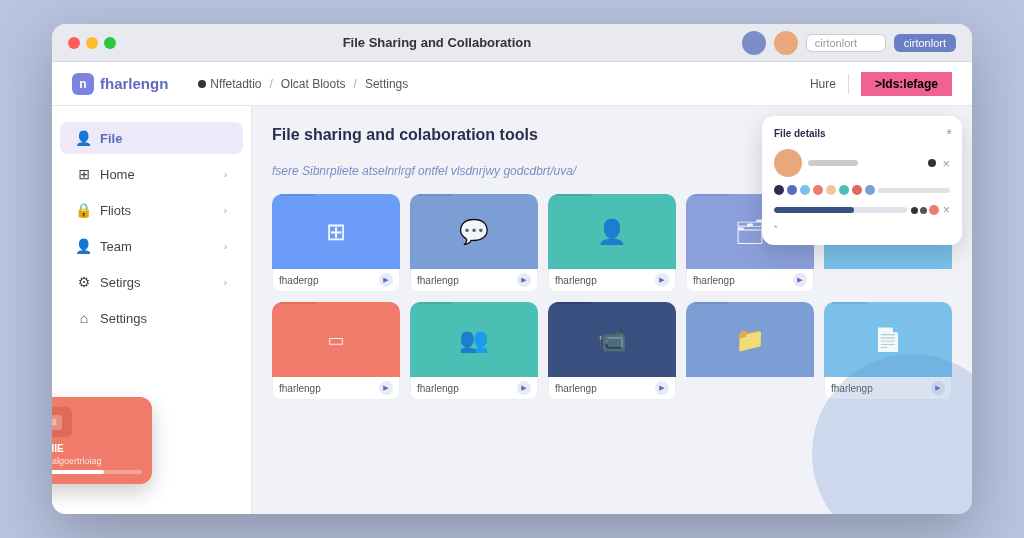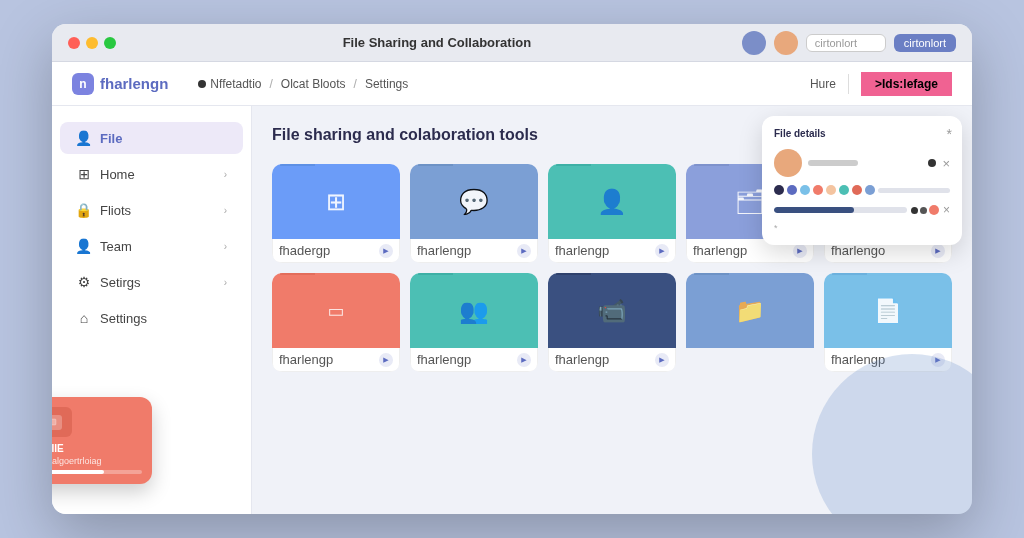--- a/index.html
+++ b/index.html
@@ -280,21 +280,21 @@
       background: #fff;
       padding: 4px 6px;
       display: flex;
       align-items: center;
       justify-content: space-between;
       border-radius: 0 0 8px 8px;
       border: 1px solid #eee;
       border-top: none;
     }
     .folder-name {
-      font-size: 13px;
+      font-size: 10px;
       color: #555;
       font-weight: 500;
       white-space: nowrap;
       overflow: hidden;
       text-overflow: ellipsis;
       flex: 1;
     }
     .folder-play {
       width: 14px;
       height: 14px;
@@ -555,20 +555,21 @@
           <span class="sidebar-icon">⌂</span>
           <span>Settings</span>
         </div>
       </div>
     </div>
 
     <div class="content">
       <div class="circle-deco"></div>
 
       <h1 class="content-title">File sharing and colaboration tools</h1>
+      <p class="content-subtitle">fsere Sibnrpliete atselnrlrgf ontfel vlsdnrjwy godcdbrt/uva/</p>
 
       <div class="file-grid">
 
         <div class="file-card">
           <div class="folder-body folder-blue">
             <div class="folder-tab" style="background:#5a8de0;"></div>
             <span>⊞</span>
           </div>
           <div class="folder-footer">
             <span class="folder-name">fhadergp</span>
@@ -606,24 +607,20 @@
           <div class="folder-footer">
             <span class="folder-name">fharlengp</span>
             <div class="folder-play">▶</div>
           </div>
         </div>
 
         <div class="file-card">
           <div class="folder-body folder-light-blue">
             <div class="folder-tab" style="background:#6aaedc;"></div>
             <span>📄</span>
-          </div>
-          <div class="folder-footer">
-            <span class="folder-name">fharlengo</span>
-            <div class="folder-play">▶</div>
           </div>
         </div>
       </div>
 
       <div class="file-grid">
 
         <div class="file-card">
           <div class="folder-body folder-coral">
             <div class="folder-tab" style="background:#e06a58;"></div>
             <span style="font-size:18px; color:rgba(255,255,255,0.8);">▭</span>

